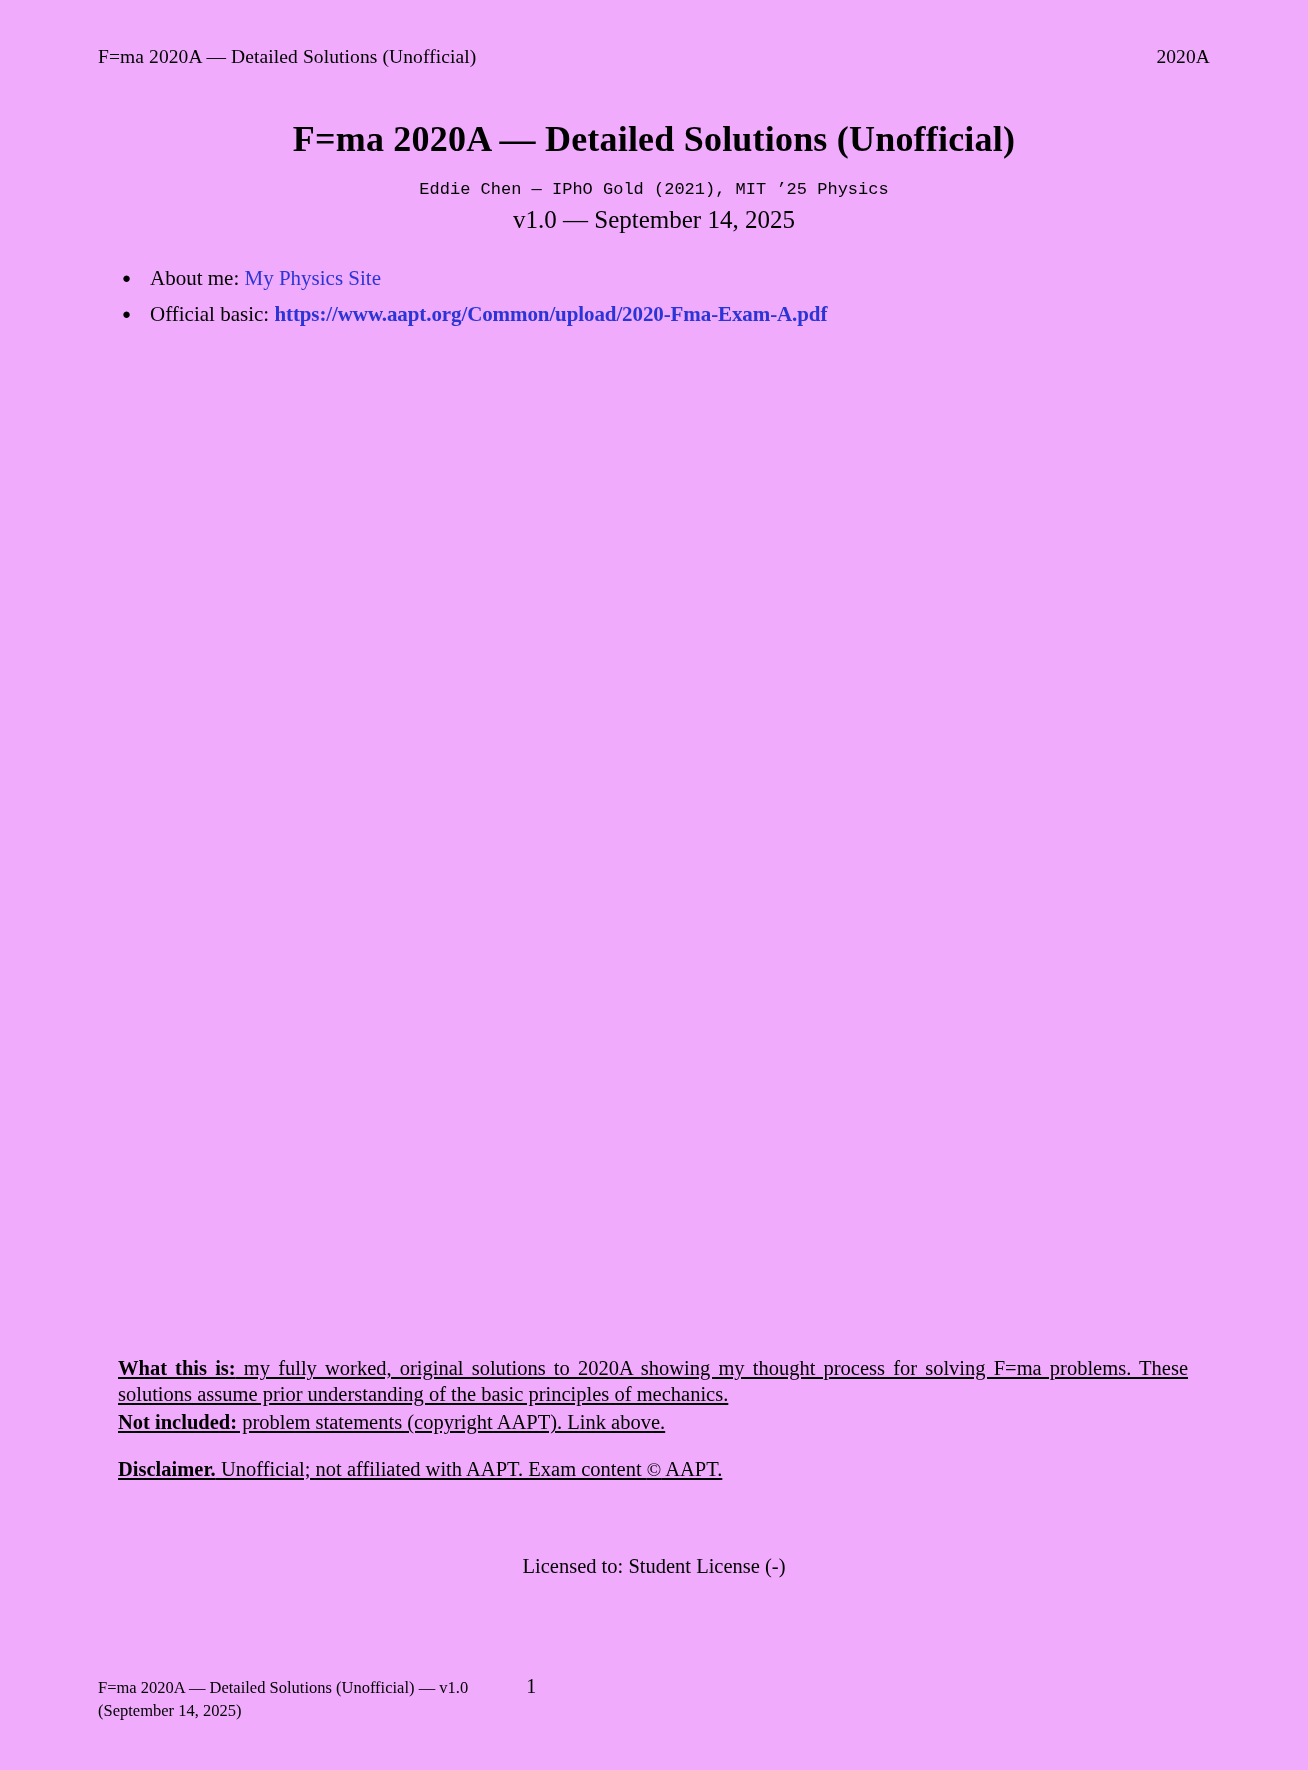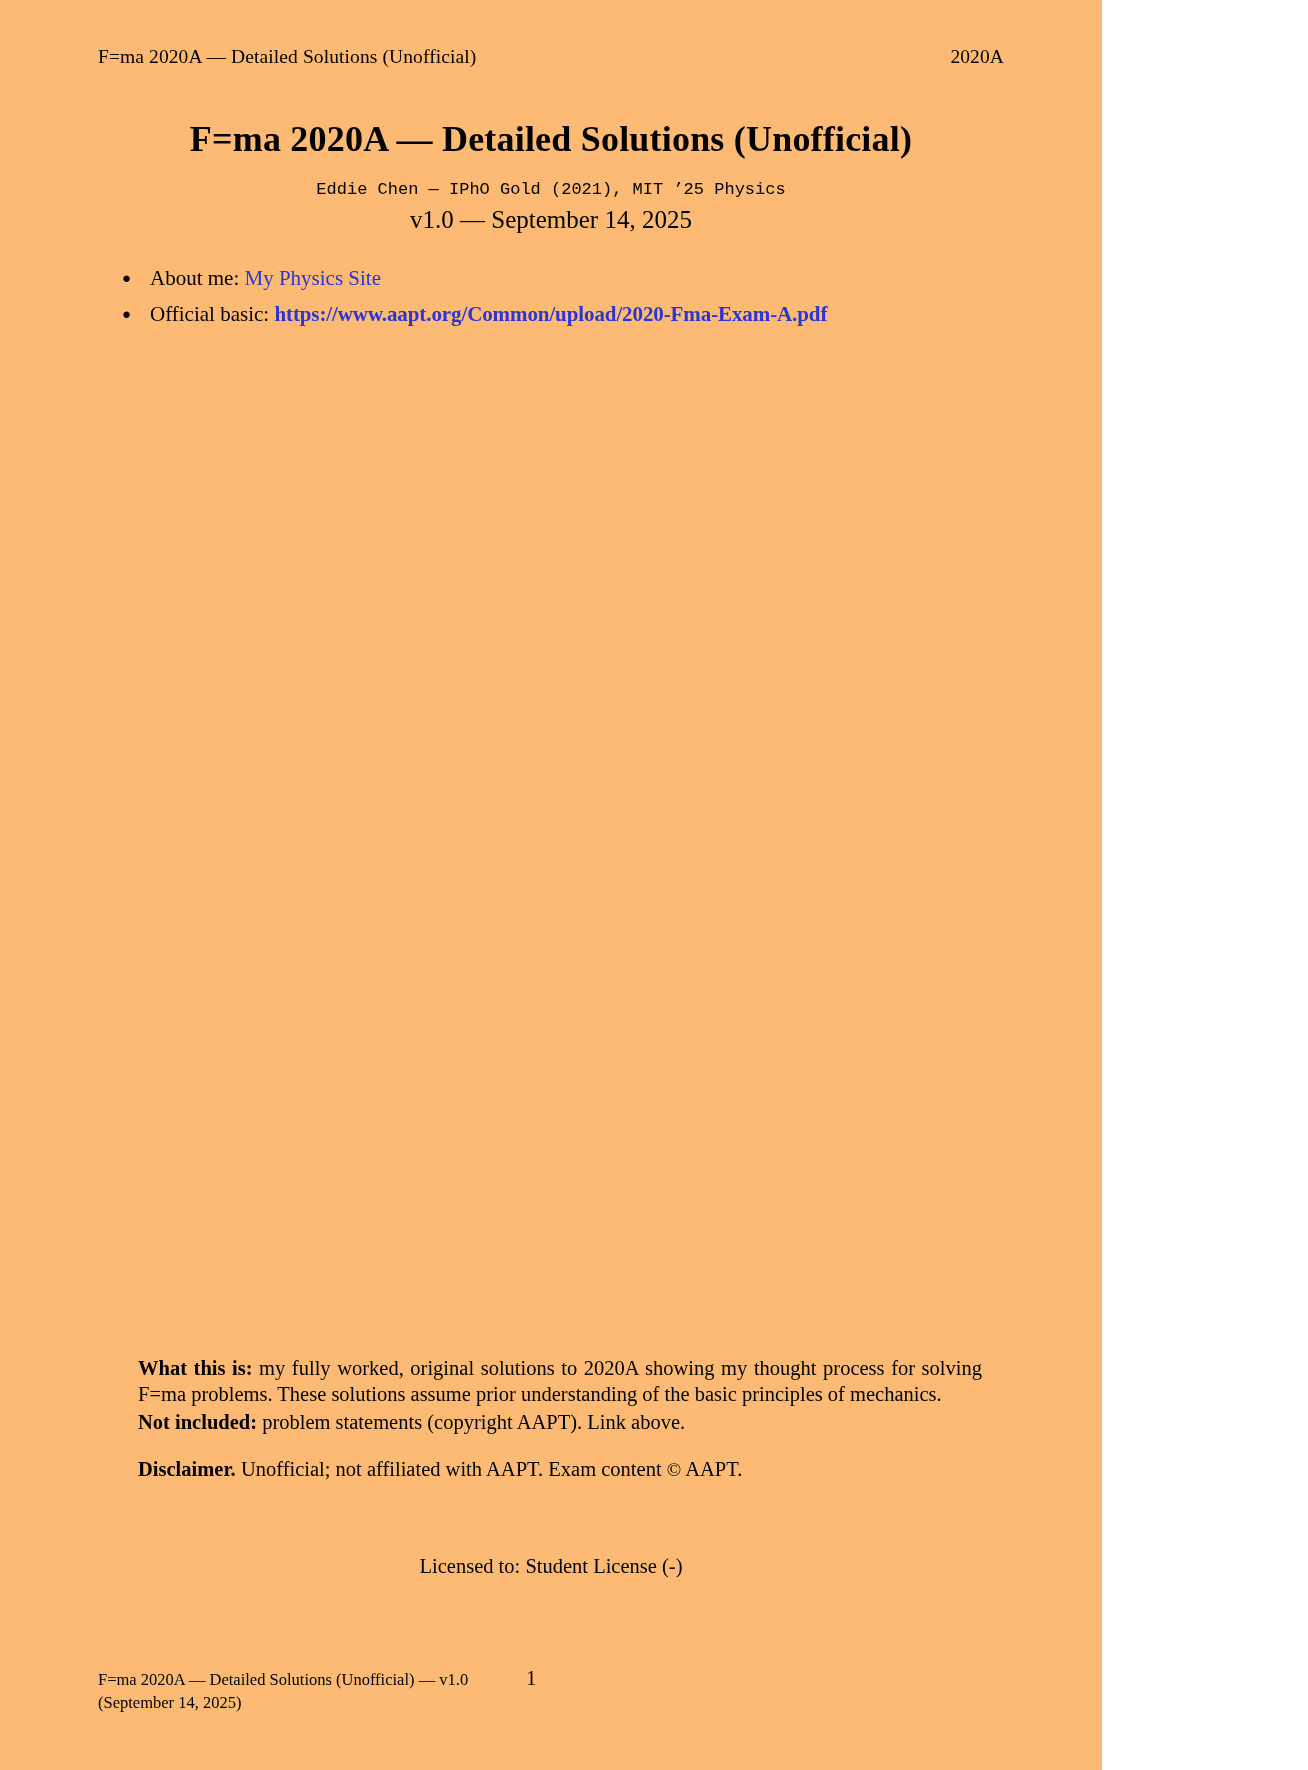--- a/index.html
+++ b/index.html
@@ -2,23 +2,23 @@
 <html><head>
 <meta charset="utf-8">
 <style>
   html, body {
     margin: 0;
     padding: 0;
     background: #ffffff;
   }
   .page {
     position: relative;
-    width: 1102px;
+    width: 1308px;
     height: 1770px;
-    background: #fdba74;
+    background: #f0abfc;
     font-family: "Liberation Serif", serif;
     color: #000000;
     box-sizing: border-box;
     overflow: hidden;
   }
 
   
   .running-head {
     position: absolute;
     top: 46px;
@@ -88,25 +88,26 @@
   }
   .link-url {
     color: #2b35d6;
     letter-spacing: -0.1px;
     font-weight: bold;
   }
 
   
   .notes {
     position: absolute;
-    left: 138px;
+    left: 118px;
     right: 120px;
     top: 1355px;
     font-size: 20.5px;
     line-height: 1.28;
+    text-decoration: underline;
   }
   .notes p {
     margin: 0 0 20px 0;
     text-align: justify;
   }
   .notes p.tight {
     margin-bottom: 2px;
   }
   .notes b {
     font-weight: bold;
@@ -118,21 +119,21 @@
     top: 1555px;
     text-align: center;
     font-size: 20.5px;
   }
 
   
   .footer {
     position: absolute;
     left: 98px;
     right: 98px;
-    bottom: 56px;
+    bottom: 48px;
     font-size: 16.5px;
     line-height: 1.35;
   }
   .footer .foot-row {
     display: flex;
     align-items: baseline;
   }
   .footer .foot-text {
     max-width: 620px;
   }

